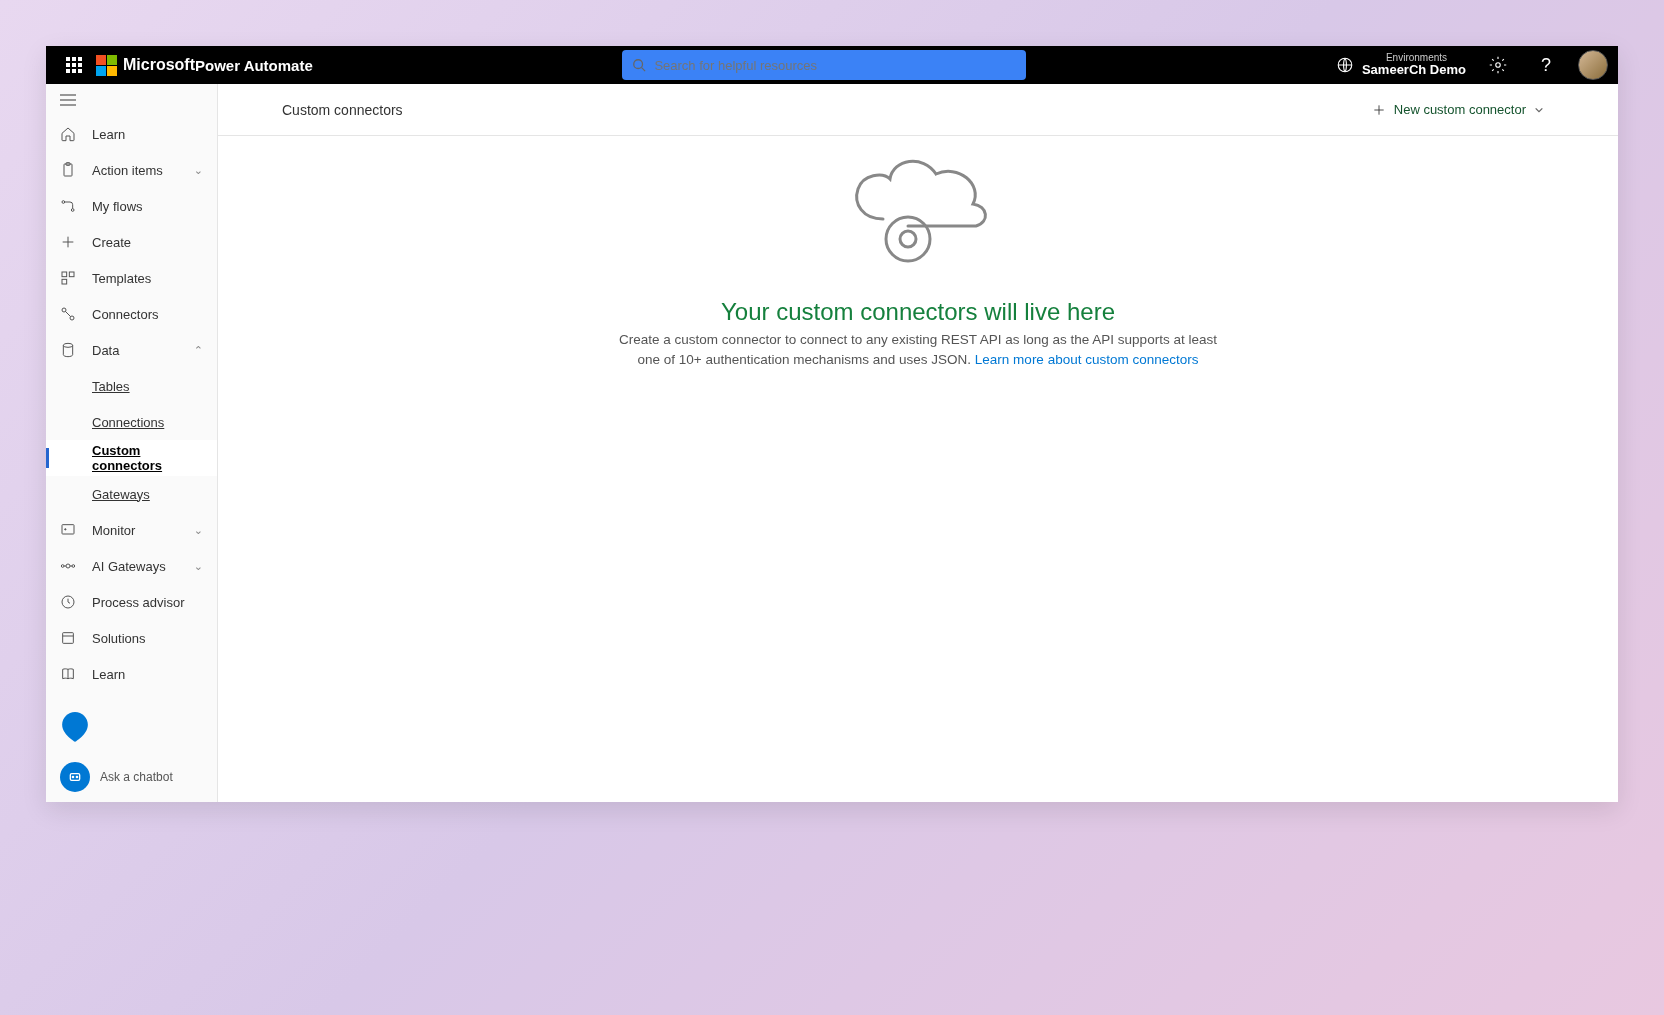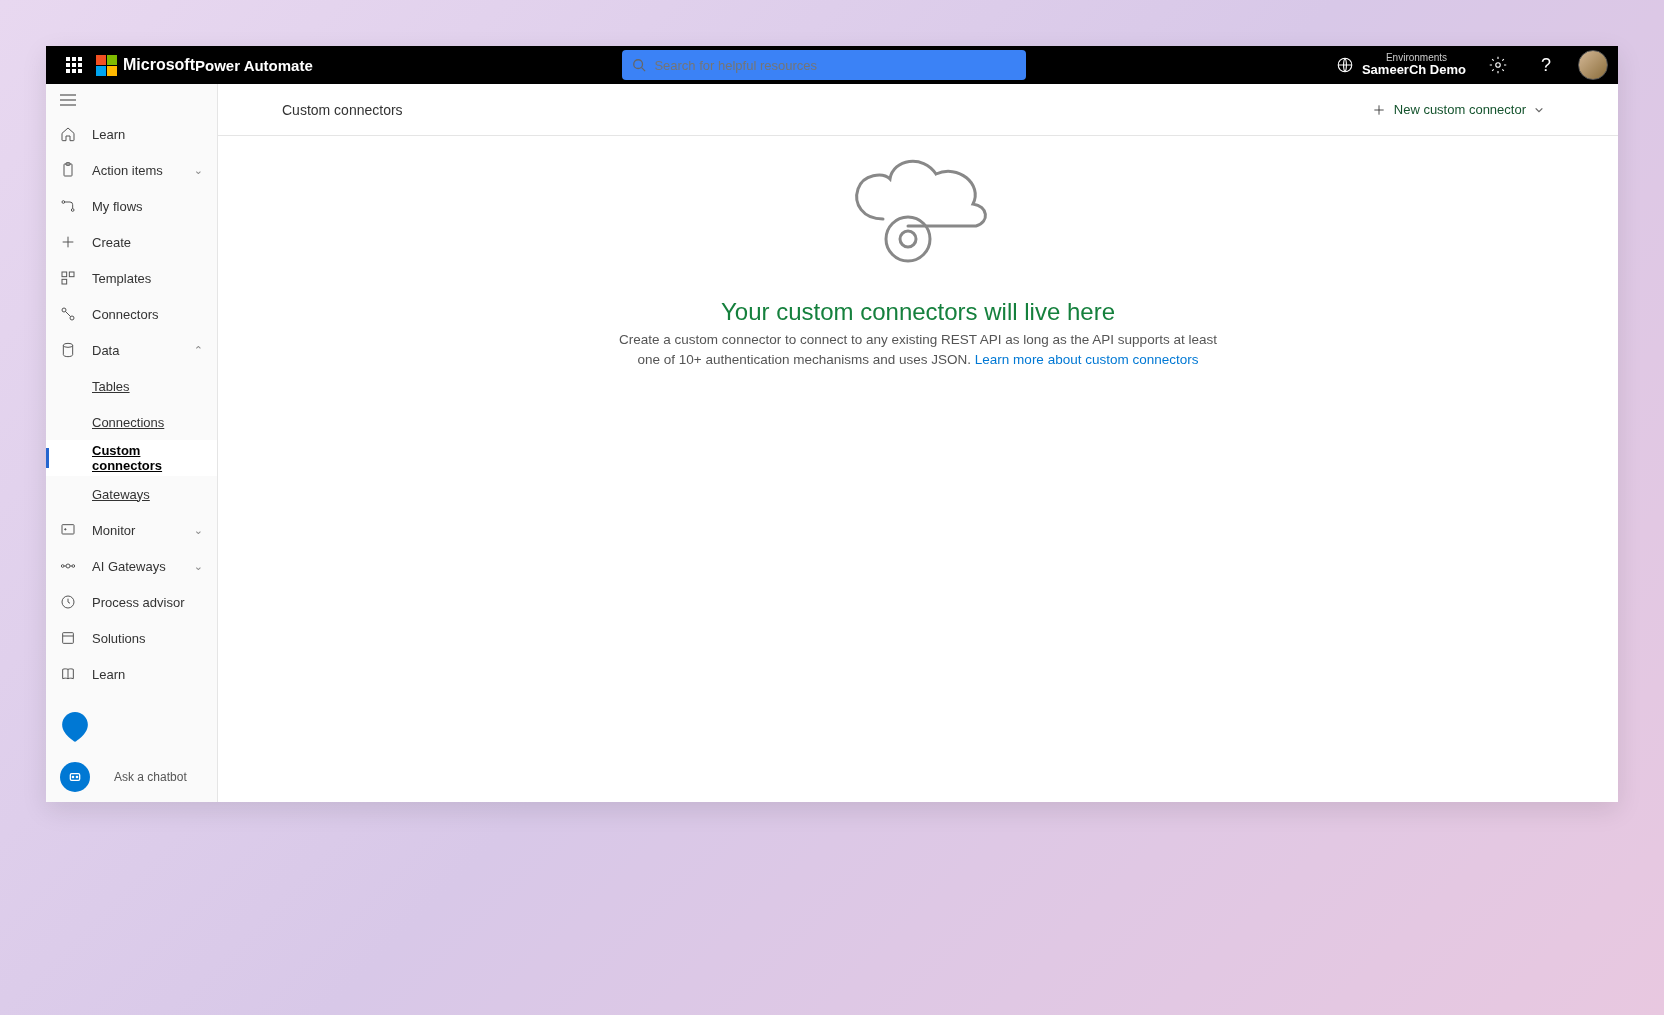--- a/index.html
+++ b/index.html
@@ -28,21 +28,21 @@
 .sidebar { width: 172px; border-right: 1px solid #e5e5e5; background: #fafafa; display: flex; flex-direction: column; position: relative; }
 .hamburger { padding: 10px 14px; cursor: pointer; color: #555; }
 .nav { flex: 1; overflow-y: auto; }
 .nav-item { display: flex; align-items: center; height: 36px; padding: 0 14px; gap: 16px; cursor: pointer; position: relative; font-size: 13px; color: #333; }
 .nav-item.selected { background: #fff; font-weight: 600; color: #000; }
 .nav-item.selected::before { content: ""; position: absolute; left: 0; top: 8px; bottom: 8px; width: 3px; background: #2666cf; }
 .nav-icon { width: 16px; height: 16px; display: flex; align-items: center; justify-content: center; color: #555; flex-shrink: 0; }
 .nav-sub { padding-left: 46px !important; text-decoration: underline; }
 .chev { margin-left: auto; color: #888; font-size: 11px; }
 .chat-bubble { position: absolute; left: 14px; bottom: 60px; width: 30px; height: 30px; }
-.chat-bot { display: flex; align-items: center; gap: 24px; padding: 10px 14px; cursor: pointer; }
+.chat-bot { display: flex; align-items: center; gap: 10px; padding: 10px 14px; cursor: pointer; }
 .chat-bot-icon { width: 30px; height: 30px; border-radius: 50%; background: #0078d4; display: flex; align-items: center; justify-content: center; color: #fff; }
 .chat-bot-text { font-size: 12px; color: #555; }
 .main { flex: 1; display: flex; flex-direction: column; background: #fff; }
 .cmd-bar { height: 52px; border-bottom: 1px solid #e5e5e5; display: flex; align-items: center; padding: 0 64px; }
 .page-title { font-size: 14px; color: #333; }
 .cmd-spacer { flex: 1; }
 .new-btn { display: flex; align-items: center; gap: 8px; font-size: 13px; color: #14532d; cursor: pointer; padding: 6px 10px; }
 .empty-state { flex: 1; display: flex; flex-direction: column; align-items: center; padding-top: 8px; }
 .cloud-illust { margin-top: 0px; }
 .empty-title { font-size: 24px; font-weight: 400; color: #15803d; margin-top: 24px; }

